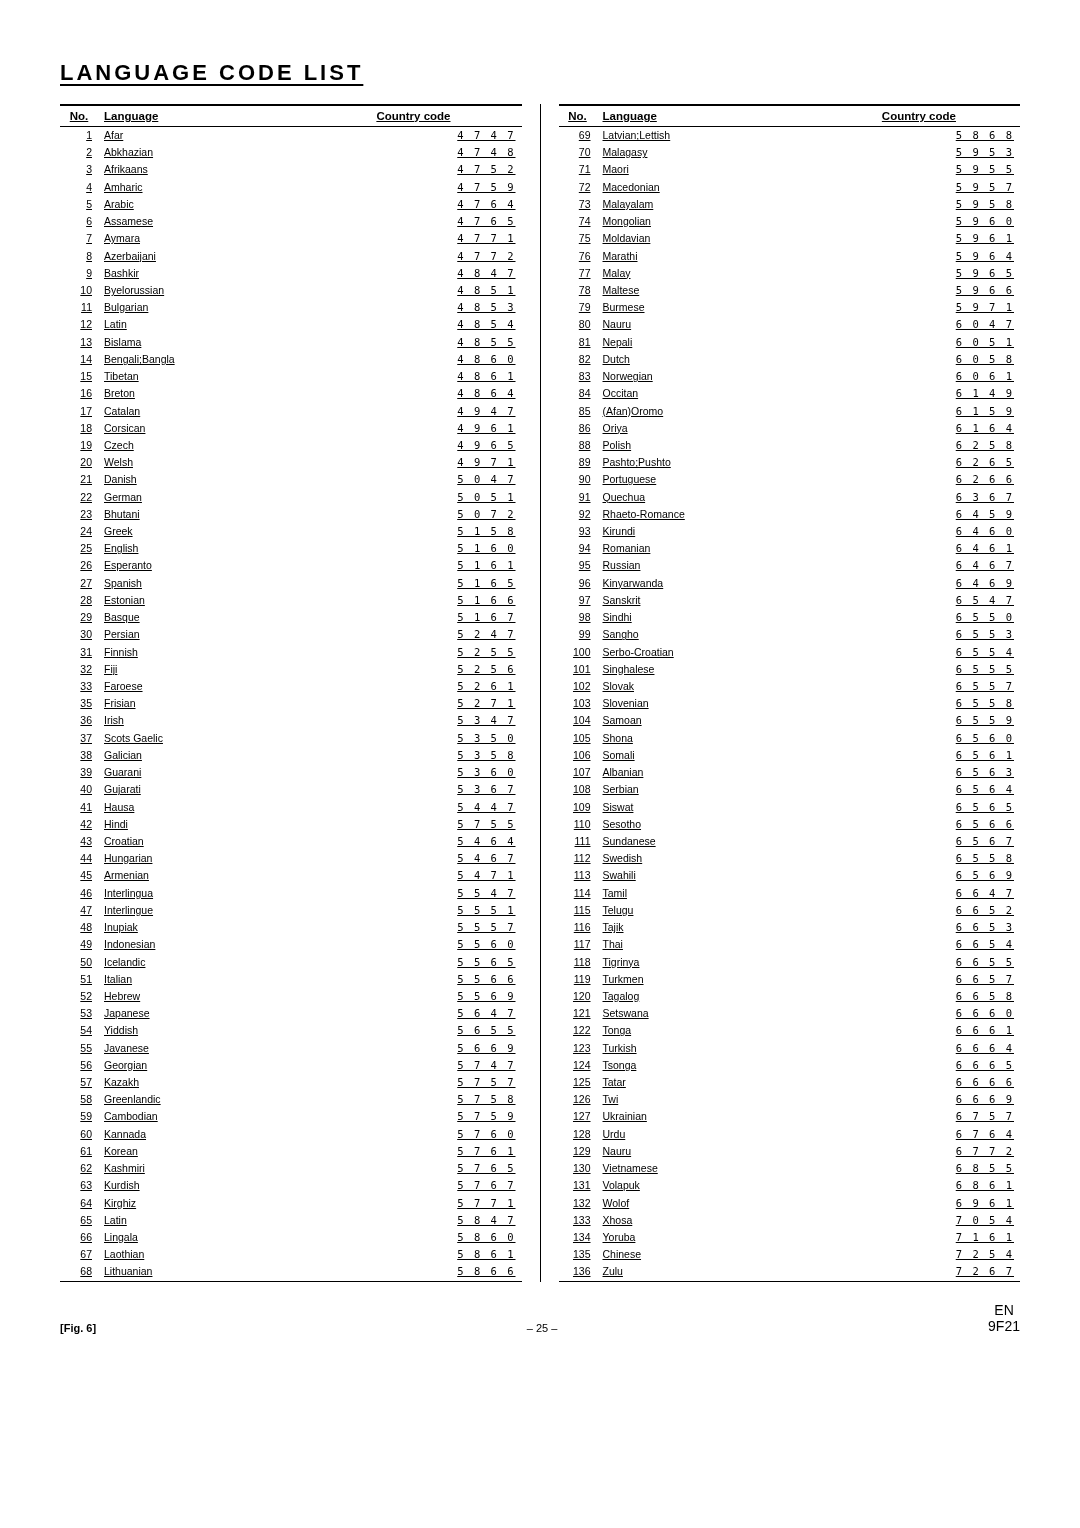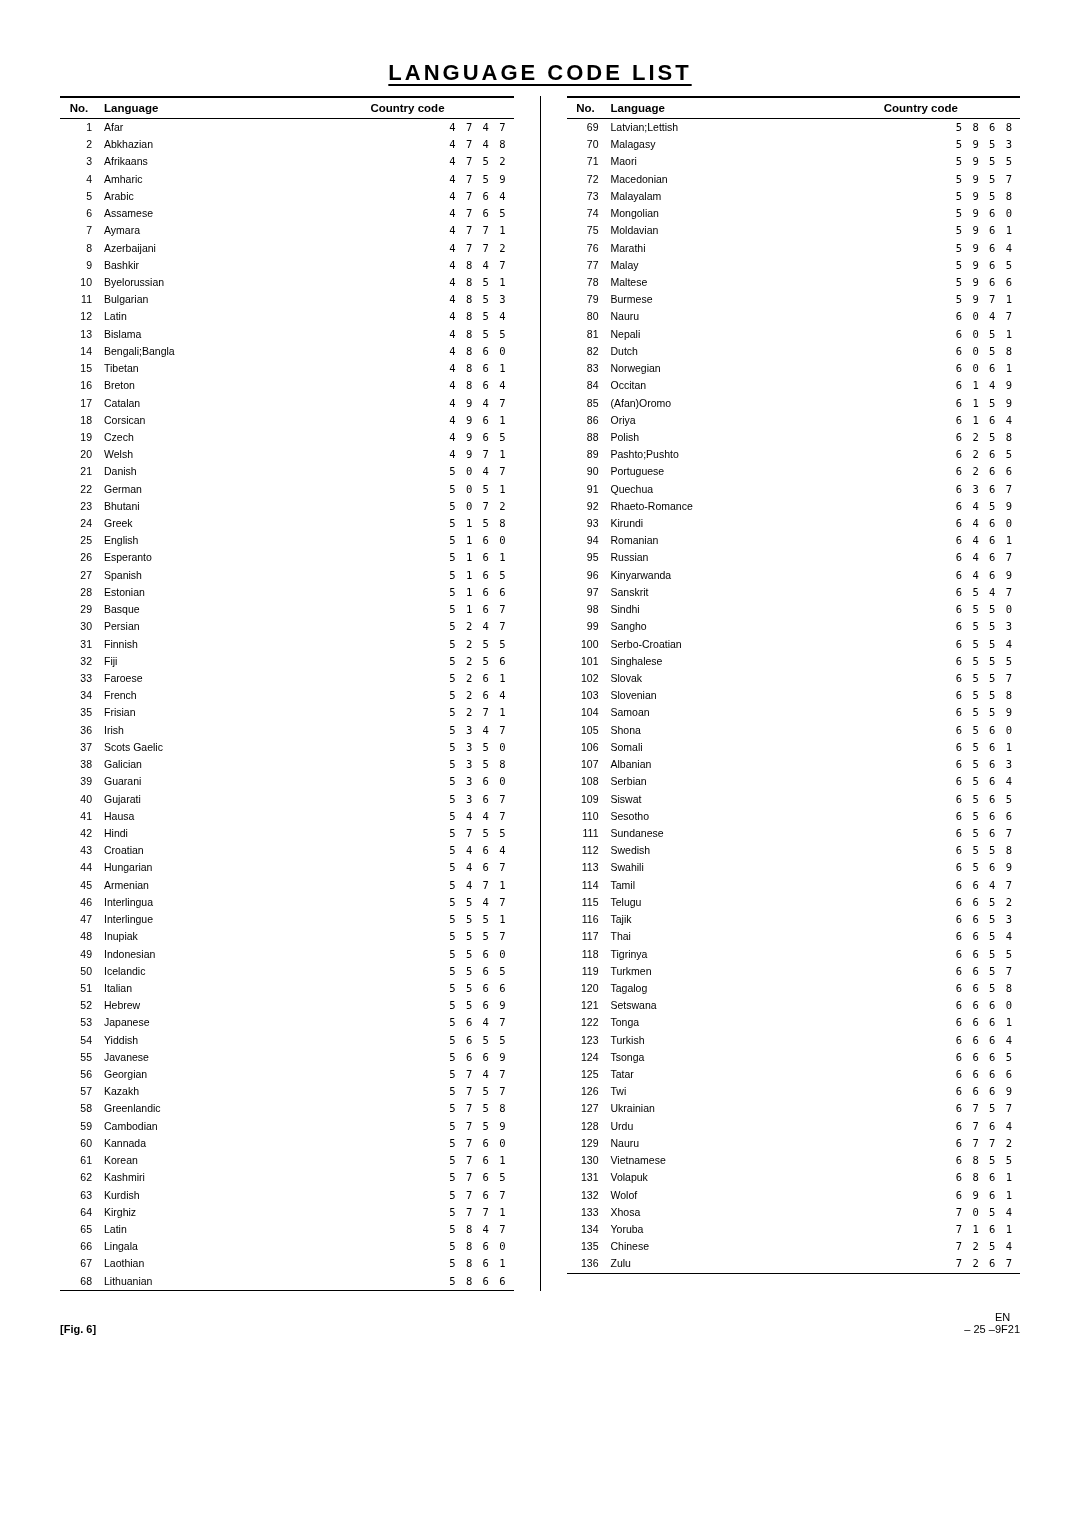--- a/index.html
+++ b/index.html
@@ -6,32 +6,32 @@
     body {
       background: #fff;
       font-family: Arial, sans-serif;
       font-size: 11px;
       color: #000;
       width: 1080px;
       min-height: 1528px;
       padding: 60px 60px 40px 60px;
     }
     h1 {
-      text-align: center;
       font-size: 22px;
       font-weight: bold;
       letter-spacing: 3px;
-      margin-bottom: 10px;
+      margin-bottom: 18px;
       text-decoration: underline;
       text-underline-offset: 4px;
     }
     .table-wrapper {
       display: flex;
-      gap: 16px;
+      gap: 8px;
       width: 100%;
+      text-decoration: underline;
     }
     .half {
       flex: 1;
     }
     table {
       width: 100%;
       border-collapse: collapse;
     }
     thead tr th {
       border-top: 2px solid #000;
@@ -75,25 +75,25 @@
       display: flex;
       justify-content: space-between;
       align-items: flex-end;
       margin-top: 20px;
       font-size: 11px;
     }
     .fig-label {
       font-weight: bold;
     }
     .page-info {
-      text-align: left;
-      font-size: 11px;
+      text-align: center;
+      font-size: 14px;
     }
     .page-center {
-      text-align: right;
+      text-align: center;
       flex: 1;
       font-size: 11px;
     }
   </style>
 </head>
 <body>
 
 <h1>LANGUAGE CODE LIST</h1>
 
 <div class="table-wrapper">
@@ -266,25 +266,20 @@
             <td>32</td>
             <td>Fiji</td>
             <td>5 2 5 6</td>
           </tr>
           <tr>
             <td>33</td>
             <td>Faroese</td>
             <td>5 2 6 1</td>
           </tr>
           <tr>
-            <td>34</td>
-            <td>French</td>
-            <td>5 2 6 4</td>
-          </tr>
-          <tr>
             <td>35</td>
             <td>Frisian</td>
             <td>5 2 7 1</td>
           </tr>
           <tr>
             <td>36</td>
             <td>Irish</td>
             <td>5 3 4 7</td>
           </tr>
           <tr>

